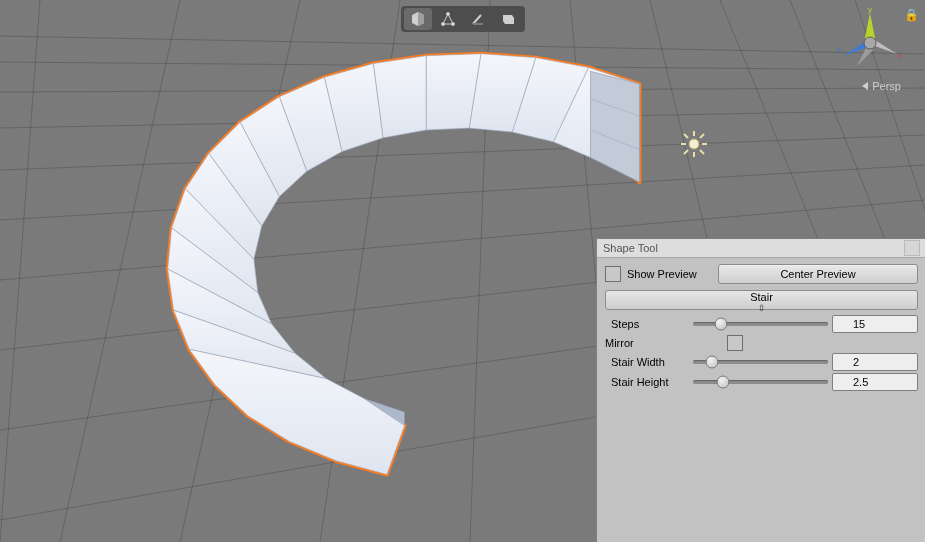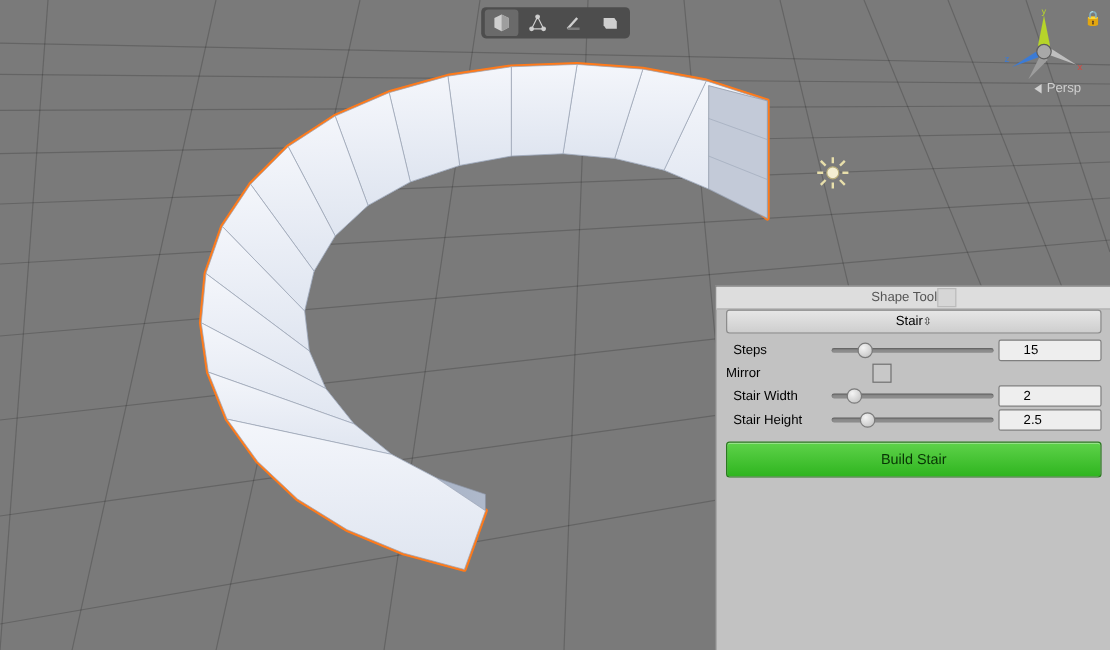--- a/index.html
+++ b/index.html
@@ -9,36 +9,36 @@
   .stair-wrap{position:absolute;left:95px;top:40px;width:580px;height:460px;}
   .stair-wrap svg{width:100%;height:100%;overflow:visible;}
   
   .toolbar{position:absolute;top:6px;left:50%;transform:translateX(-50%);display:flex;background:#4d4d4d;border-radius:4px;padding:2px;gap:0;}
   .toolbar .tbtn{width:28px;height:22px;display:flex;align-items:center;justify-content:center;border-radius:3px;margin:0 1px;cursor:pointer;}
   .toolbar .tbtn.active{background:#6a6a6a;}
   .toolbar svg{width:16px;height:16px;}
   
   .gizmo{position:absolute;top:8px;right:20px;width:70px;height:70px;}
   .lock{position:absolute;top:8px;right:6px;color:#bbb;font-size:12px;}
-  .persp{position:absolute;top:68px;right:24px;color:#cfcfcf;font-size:11px;display:flex;align-items:center;gap:4px;}
+  .persp{position:absolute;top:80px;right:24px;color:#cfcfcf;font-size:11px;display:flex;align-items:center;gap:4px;}
   .persp .tri{display:inline-block;width:0;height:0;border-top:4px solid transparent;border-bottom:4px solid transparent;border-right:6px solid #cfcfcf;}
   
   .sun{position:absolute;left:680px;top:130px;width:28px;height:28px;}
   
   .panel{position:absolute;left:596px;top:238px;right:0;bottom:0;width:329px;background:#c2c2c2;border:1px solid #808080;border-right:none;border-bottom:none;font-size:11px;}
-  .panel .titlebar{height:18px;background:#dddddd;border-bottom:1px solid #a6a6a6;display:flex;align-items:center;padding:0 6px;color:#555;justify-content:center;}
+  .panel .titlebar{height:18px;background:#dddddd;border-bottom:1px solid #a6a6a6;display:flex;align-items:center;padding:0 6px;color:#555;justify-content:space-between;}
   .panel .titlebar .x{width:14px;height:14px;background:#d6d6d6;border:1px solid #bbb;}
   .panel .row{display:flex;align-items:center;padding:2px 8px;gap:6px;}
   .panel .row.top{padding-top:6px;padding-bottom:6px;}
   .checkbox{width:14px;height:14px;border:1px solid #6f6f6f;background:#c8c8c8;flex:none;display:flex;align-items:center;justify-content:center;}
   .checkbox.checked::after{content:"✔";font-size:11px;color:#1a3f9c;line-height:1;}
   .btn{background:linear-gradient(#e9e9e9,#cfcfcf);border:1px solid #8c8c8c;border-radius:3px;height:18px;display:flex;align-items:center;justify-content:center;padding:0 10px;cursor:pointer;box-shadow:inset 0 1px 0 rgba(255,255,255,.4);}
   .btn.wide{width:178px;}
   .section-title{font-weight:bold;padding:4px 8px 2px 8px;}
-  .dropdown{margin:0 8px 4px 8px;height:18px;background:linear-gradient(#e6e6e6,#cecece);border:1px solid #8c8c8c;border-radius:3px;display:flex;align-items:center;padding:0 6px;justify-content:center;cursor:pointer;}
+  .dropdown{margin:0 8px 4px 8px;height:18px;background:linear-gradient(#e6e6e6,#cecece);border:1px solid #8c8c8c;border-radius:3px;display:flex;align-items:center;padding:0 6px;justify-content:flex-start;cursor:pointer;flex-direction:column;}
   .dropdown .arr{font-size:9px;color:#333;}
   .field-row{display:flex;align-items:center;padding:1px 8px;gap:4px;}
   .field-row .label{width:84px;flex:none;}
   .field-row.indent .label{padding-left:6px;width:78px;}
   .slider{flex:1;height:16px;position:relative;}
   .slider .track{position:absolute;left:0;right:0;top:50%;height:4px;transform:translateY(-50%);background:#8c8c8c;border-radius:2px;box-shadow:inset 0 1px 1px rgba(0,0,0,.3);}
   .slider .thumb{position:absolute;top:50%;width:11px;height:11px;border-radius:50%;background:radial-gradient(circle at 35% 30%,#f4f4f4,#bdbdbd);border:1px solid #7b7b7b;transform:translate(-50%,-50%);}
   .valbox{width:44px;height:16px;background:#eeeeee;border:1px solid #7f7f7f;border-radius:2px;display:flex;align-items:center;padding:0 20px;flex:none;}
   .build-btn{margin:8px;height:28px;background:linear-gradient(#5ed24a,#2fb51f);border:1px solid #2a7a1e;border-radius:3px;display:flex;align-items:center;justify-content:center;color:#083505;font-size:12px;cursor:pointer;box-shadow:inset 0 1px 0 rgba(255,255,255,.35);}
 </style>
@@ -174,20 +174,27 @@
       <line x1="24" y1="4" x2="20" y2="8"></line>
         <line x1="8" y1="20" x2="4" y2="24"></line>
     </g>
   </svg>
 
   <div class="panel">
     <div class="titlebar">
       <span>Shape Tool</span>
       <span class="x"></span>
     </div>
+    <div class="row top">
+      <span class="checkbox"></span>
+      <span style="flex:1">Show Preview</span>
+      <div class="btn wide">
+        <span>Center Preview</span>
+      </div>
+    </div>
     <div class="dropdown">
       <span>Stair</span>
       <span class="arr">⇳</span>
     </div>
 
     <div class="field-row indent">
       <span class="label">Steps</span>
       <div class="slider">
           <div class="track"></div>
           <div class="thumb" style="left:21%"></div>
@@ -222,17 +229,14 @@
       <div class="slider">
           <div class="track"></div>
           <div class="thumb" style="left:22%"></div>
         </div>
       <div class="valbox">
           <span>2.5</span>
         </div>
     </div>
 
 
-    <div class="build-btn">
-      <span>Build Stair</span>
-    </div>
   </div>
 </div>
 
 </body></html>

